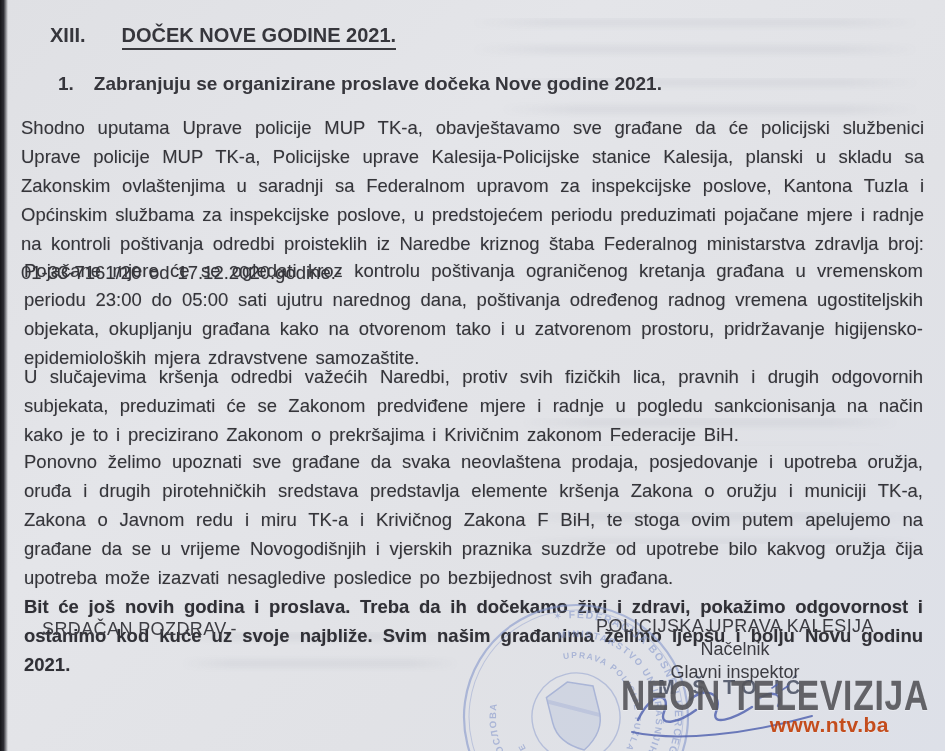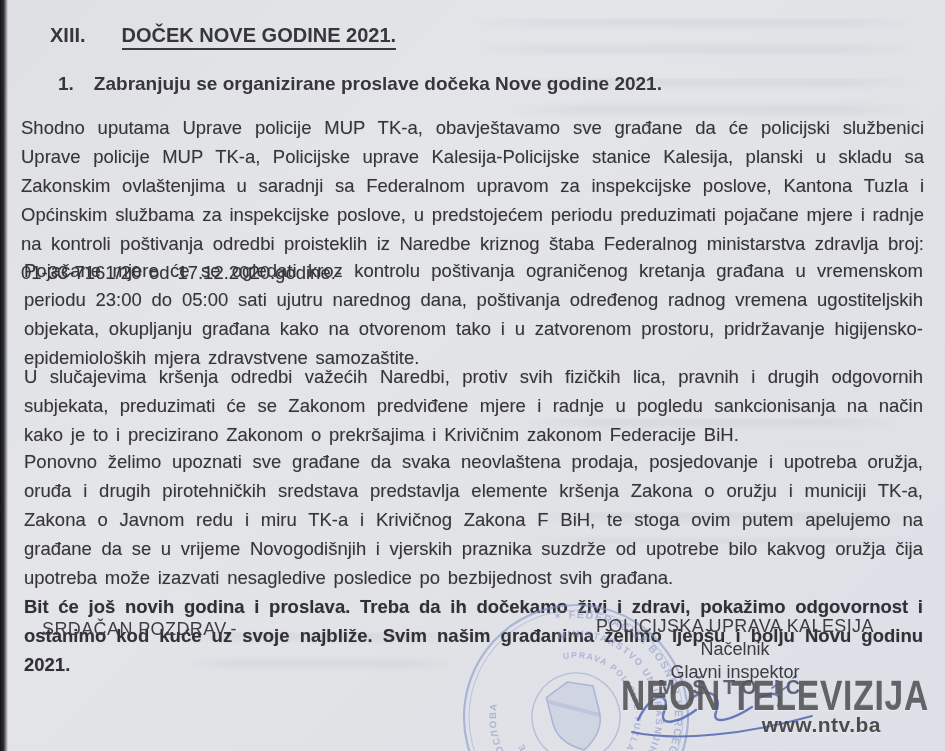--- a/index.html
+++ b/index.html
@@ -32,21 +32,21 @@
       mask-image:linear-gradient(90deg,transparent,#000 18%,#000 82%,transparent);}
   .stamp{left:456px;top:597px;width:240px;height:240px;opacity:.58;transform:rotate(-14deg);}
   .stamp text{font-family:"Liberation Sans","DejaVu Sans",sans-serif;font-weight:700;
       fill:#8496cb;letter-spacing:1.6px;}
   .signature-svg{left:626px;top:680px;width:195px;height:66px;opacity:.8;filter:blur(.3px);}
   .obscured-name{left:658px;top:676px;font-size:20px;font-weight:700;color:#3d4458;
       letter-spacing:6px;opacity:.8;filter:blur(.6px);white-space:nowrap;}
   .wm-title{left:621px;top:671px;font-size:43px;font-weight:700;letter-spacing:1px;
       color:#55555a;opacity:.9;transform:scaleX(.78);transform-origin:left top;white-space:nowrap;
       text-shadow:0 1px 0 rgba(255,255,255,.35), 0 -1px 0 rgba(0,0,0,.15);z-index:6;}
-  .wm-url{right:64px;top:713px;font-size:21px;font-weight:700;color:#404040;opacity:.92;
+  .wm-url{right:56px;top:713px;font-size:21px;font-weight:700;color:#c2410c;opacity:.92;
       letter-spacing:.5px;text-shadow:0 1px 0 rgba(255,255,255,.3);z-index:6;}
 </style>
 </head>
 <body>
 
 <div class="page">
 
   <div class="abs ghost" style="left:470px;top:18px;width:450px;height:50px;"></div>
   <div class="abs ghost" style="left:500px;top:78px;width:420px;height:46px;"></div>
   <div class="abs ghost" style="left:520px;top:418px;width:380px;height:28px;"></div>

